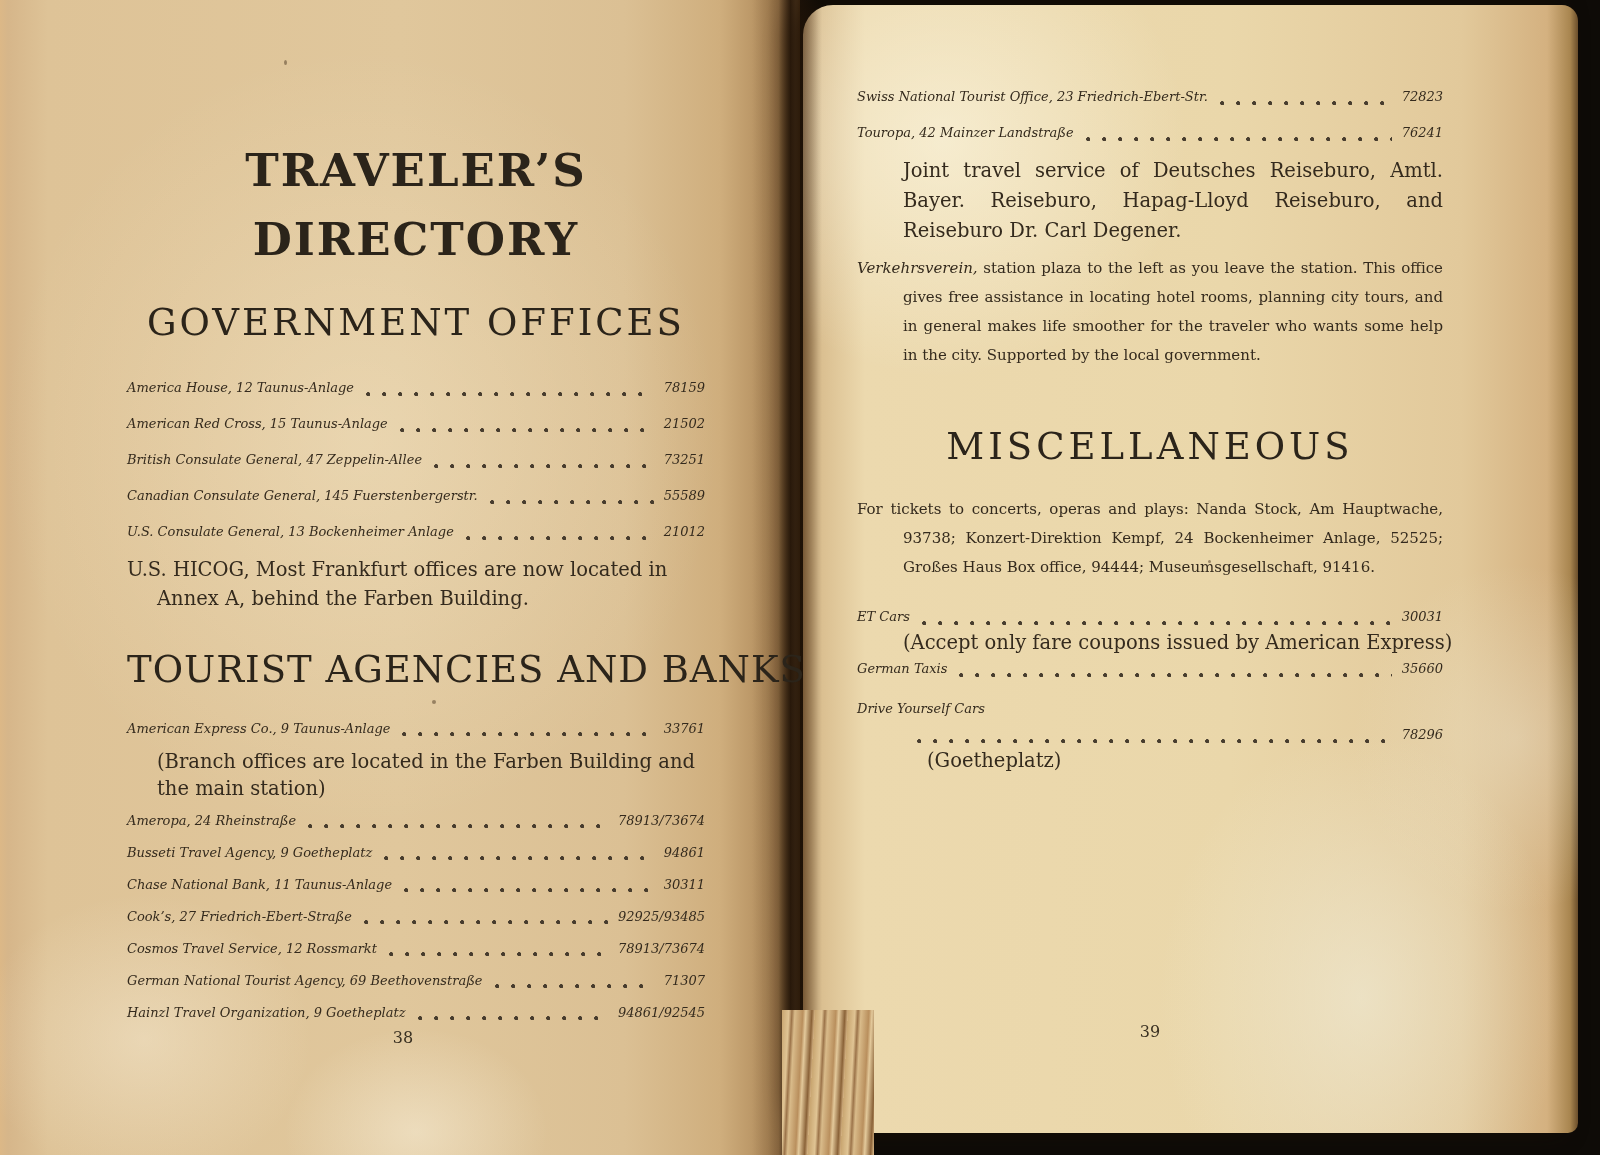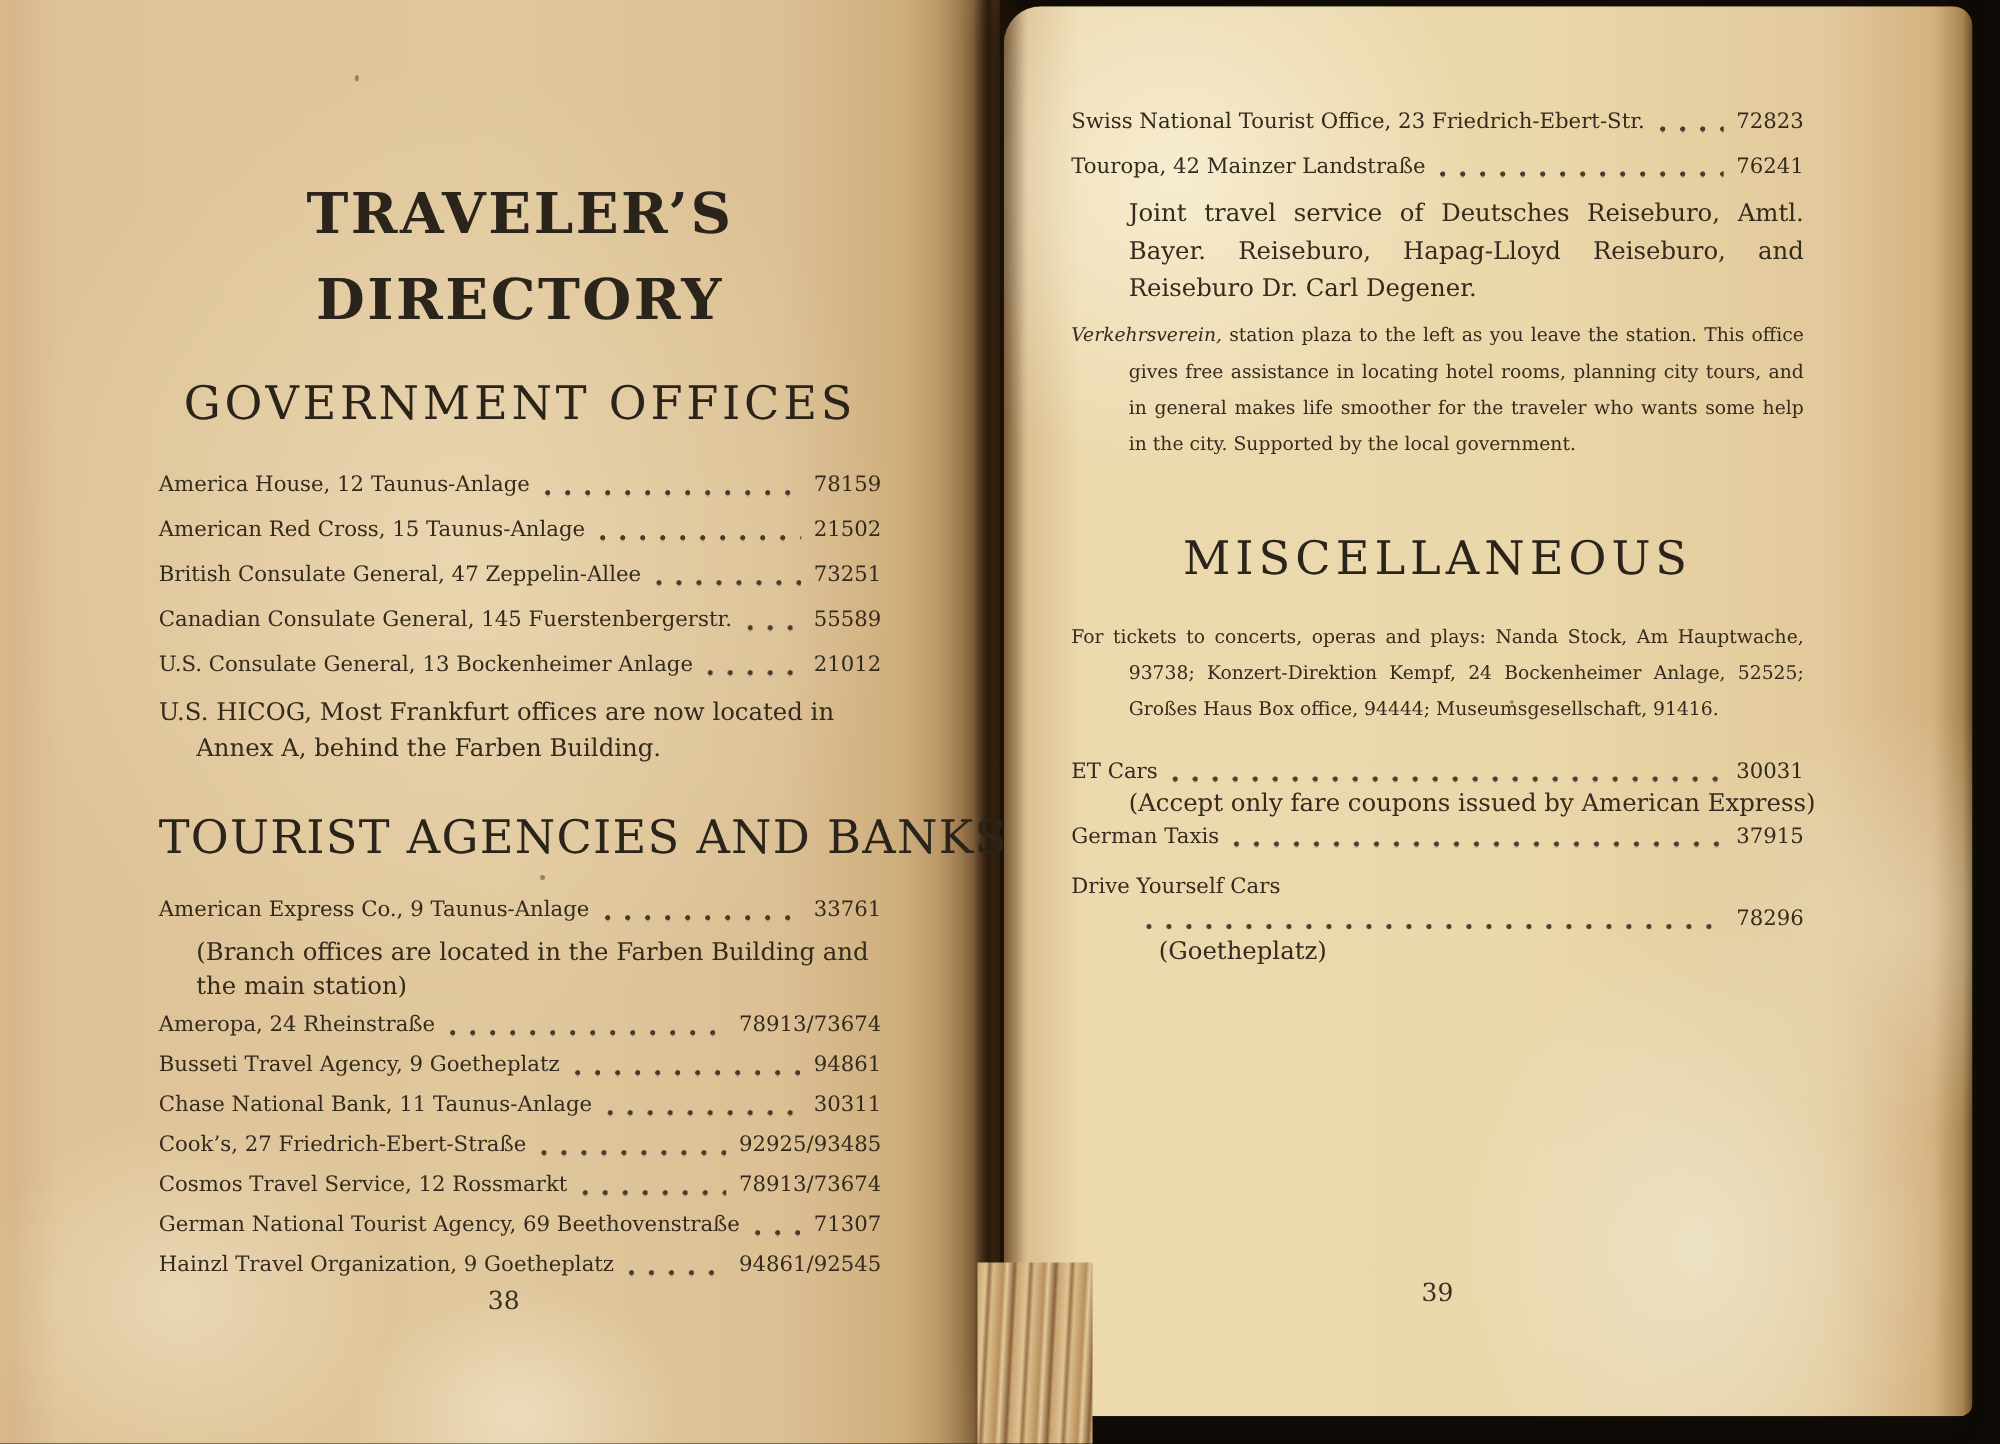--- a/index.html
+++ b/index.html
@@ -58,21 +58,21 @@
   .sec-heading{
     text-align:center;font-weight:normal;color:#2b241a;
     font-size:37px;line-height:33px;letter-spacing:3px;white-space:nowrap;
   }
   .h-gov{margin-top:32px;}
   .h-tourist{margin-top:40px;letter-spacing:1px;}
   .h-misc{margin-top:60px;letter-spacing:4px;}
 
   .list{margin-top:36px;}
   .list2{margin-top:30px;}
-  .entry{display:flex;align-items:flex-end;font-size:17px;line-height:26px;margin-bottom:10px;white-space:nowrap;}
+  .entry{display:flex;align-items:flex-end;font-size:13px;line-height:26px;margin-bottom:10px;white-space:nowrap;font-style:italic;}
   .list2 .entry{line-height:25px;margin-bottom:7px;}
   .ename{flex:0 1 auto;}
   .leader{
     flex:1 1 8px;min-width:0;height:5px;align-self:flex-end;margin:0 10px 4px 12px;
     background-image:radial-gradient(circle at 2.2px 2.2px, rgba(58,48,36,0.92) 1.8px, rgba(58,48,36,0) 2.3px);
     background-size:16px 5px;background-repeat:repeat-x;background-position:left bottom;
   }
   .num{flex:0 0 auto;}
 
   .hang{
@@ -94,21 +94,21 @@
   .para-hang .lead-italic{font-style:italic;}
   .tickets{margin-top:32px;}
   .misc-list{margin-top:22px;}
   .misc-list .entry{line-height:26px;margin-bottom:0;}
   .note-tight{padding-left:46px;line-height:26px;margin:0;font-size:19.5px;white-space:nowrap;}
   .drive{margin-top:14px;}
   .sub{padding-left:48px;}
   .sub2{padding-left:70px;font-size:19.5px;line-height:26px;}
 
   .pagenum{
-    position:absolute;font-size:20px;color:#3a3122;width:120px;text-align:center;
+    position:absolute;font-size:16px;color:#3a3122;width:120px;text-align:center;
   }
   .pagenum-left{left:343px;top:1028px;}
   .pagenum-right{left:1090px;top:1022px;}
 
   
   .speck{position:absolute;background:rgba(90,70,45,0.55);border-radius:50%;}
 </style>
 </head>
 <body>
 
@@ -229,21 +229,21 @@
     <div class="misc-list">
       <div class="entry">
         <span class="ename">ET Cars</span>
         <span class="leader"></span>
         <span class="num">30031</span>
       </div>
       <div class="note-tight">(Accept only fare coupons issued by American Express)</div>
       <div class="entry">
         <span class="ename">German Taxis</span>
         <span class="leader"></span>
-        <span class="num">37915</span>
+        <span class="num">35660</span>
       </div>
 
       <div class="entry drive">
         <span class="ename">Drive Yourself Cars</span>
       </div>
       <div class="entry sub">
         <span class="leader"></span>
         <span class="num">78296</span>
       </div>
       <div class="sub2">(Goetheplatz)</div>

